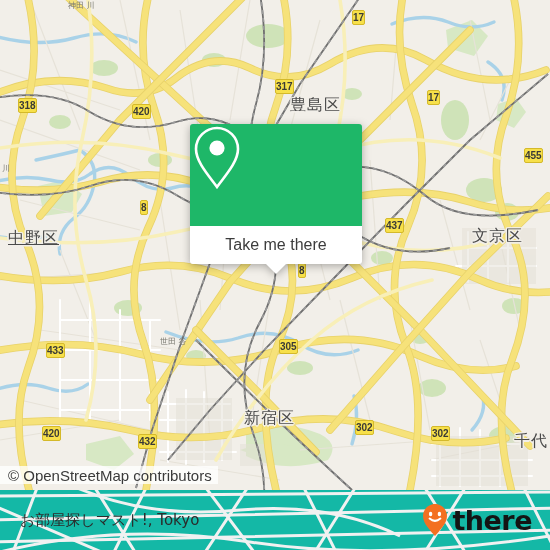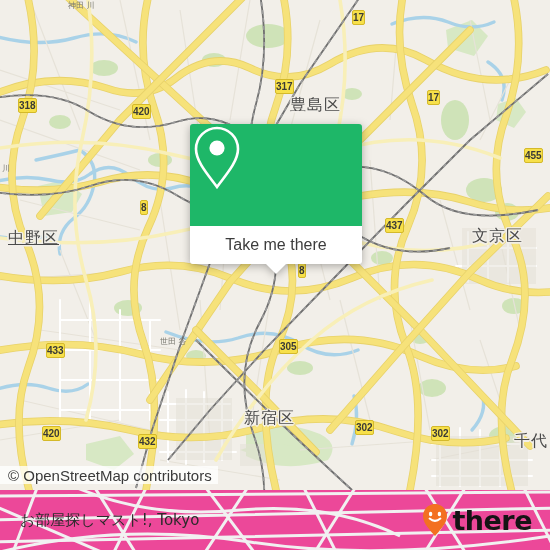--- a/index.html
+++ b/index.html
@@ -105,21 +105,21 @@
     font-size: 15px;
     color: #3a3a3a;
     white-space: nowrap;
   }
 
   
   #footer {
     position: absolute;
     left: 0; top: 490px;
     width: 550px; height: 60px;
-    background: #ec4899;
+    background: #14b8a6;
     overflow: hidden;
   }
   #footer-watermark { position: absolute; left: 0; top: 0; }
   #footer-inner {
     position: relative;
     width: 550px; height: 60px;
     display: flex; align-items: center; justify-content: space-between;
     padding: 0 18px 0 20px;
   }
   #footer-title {

